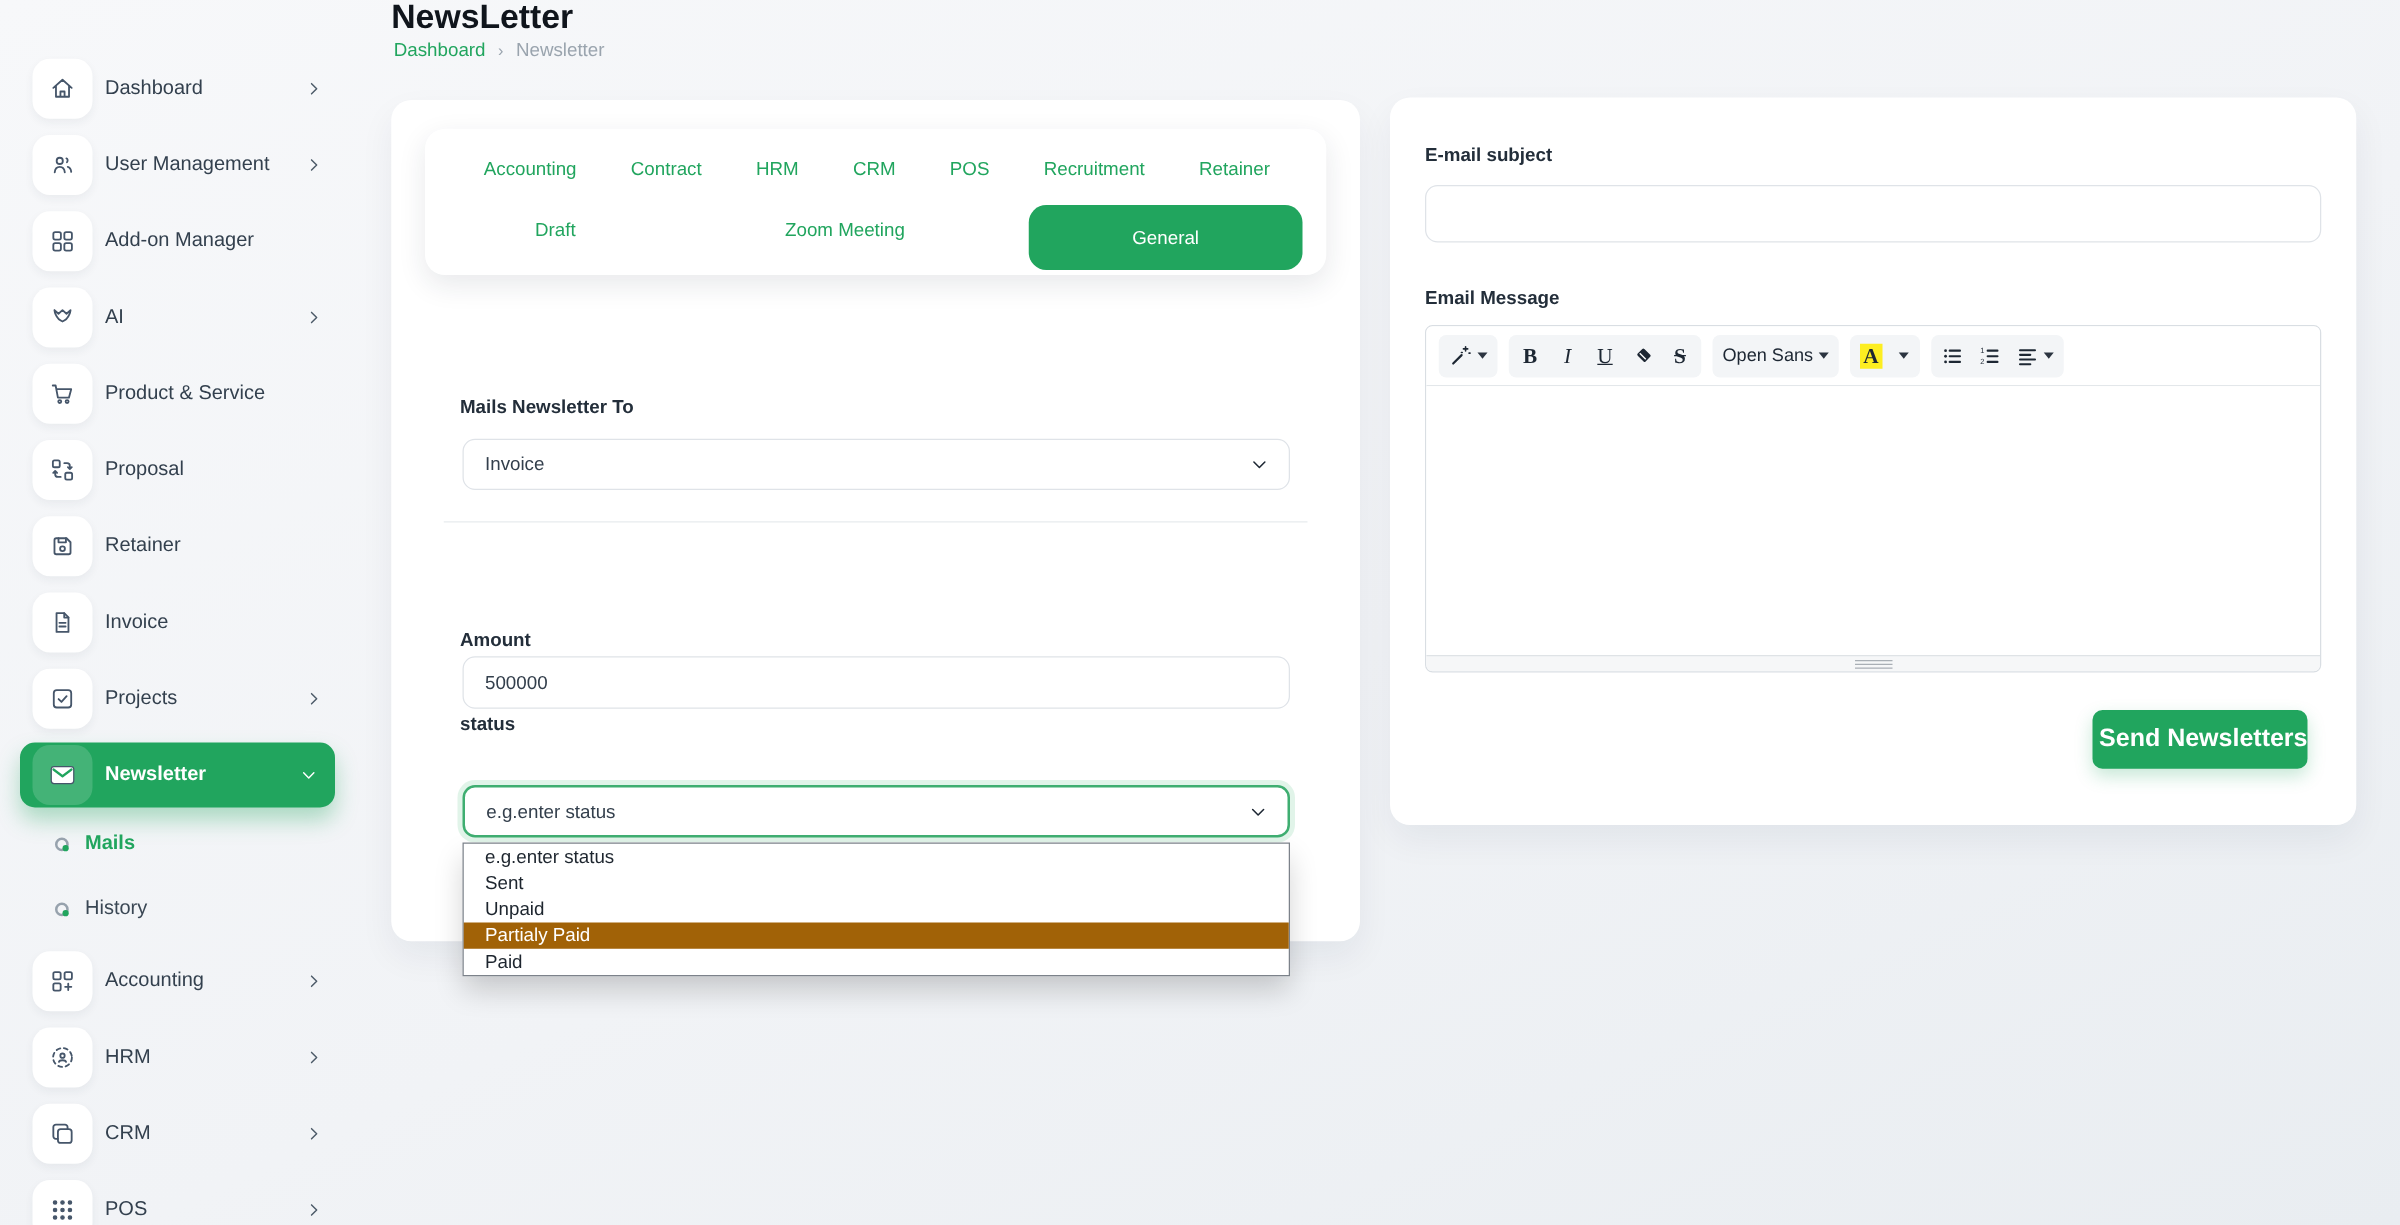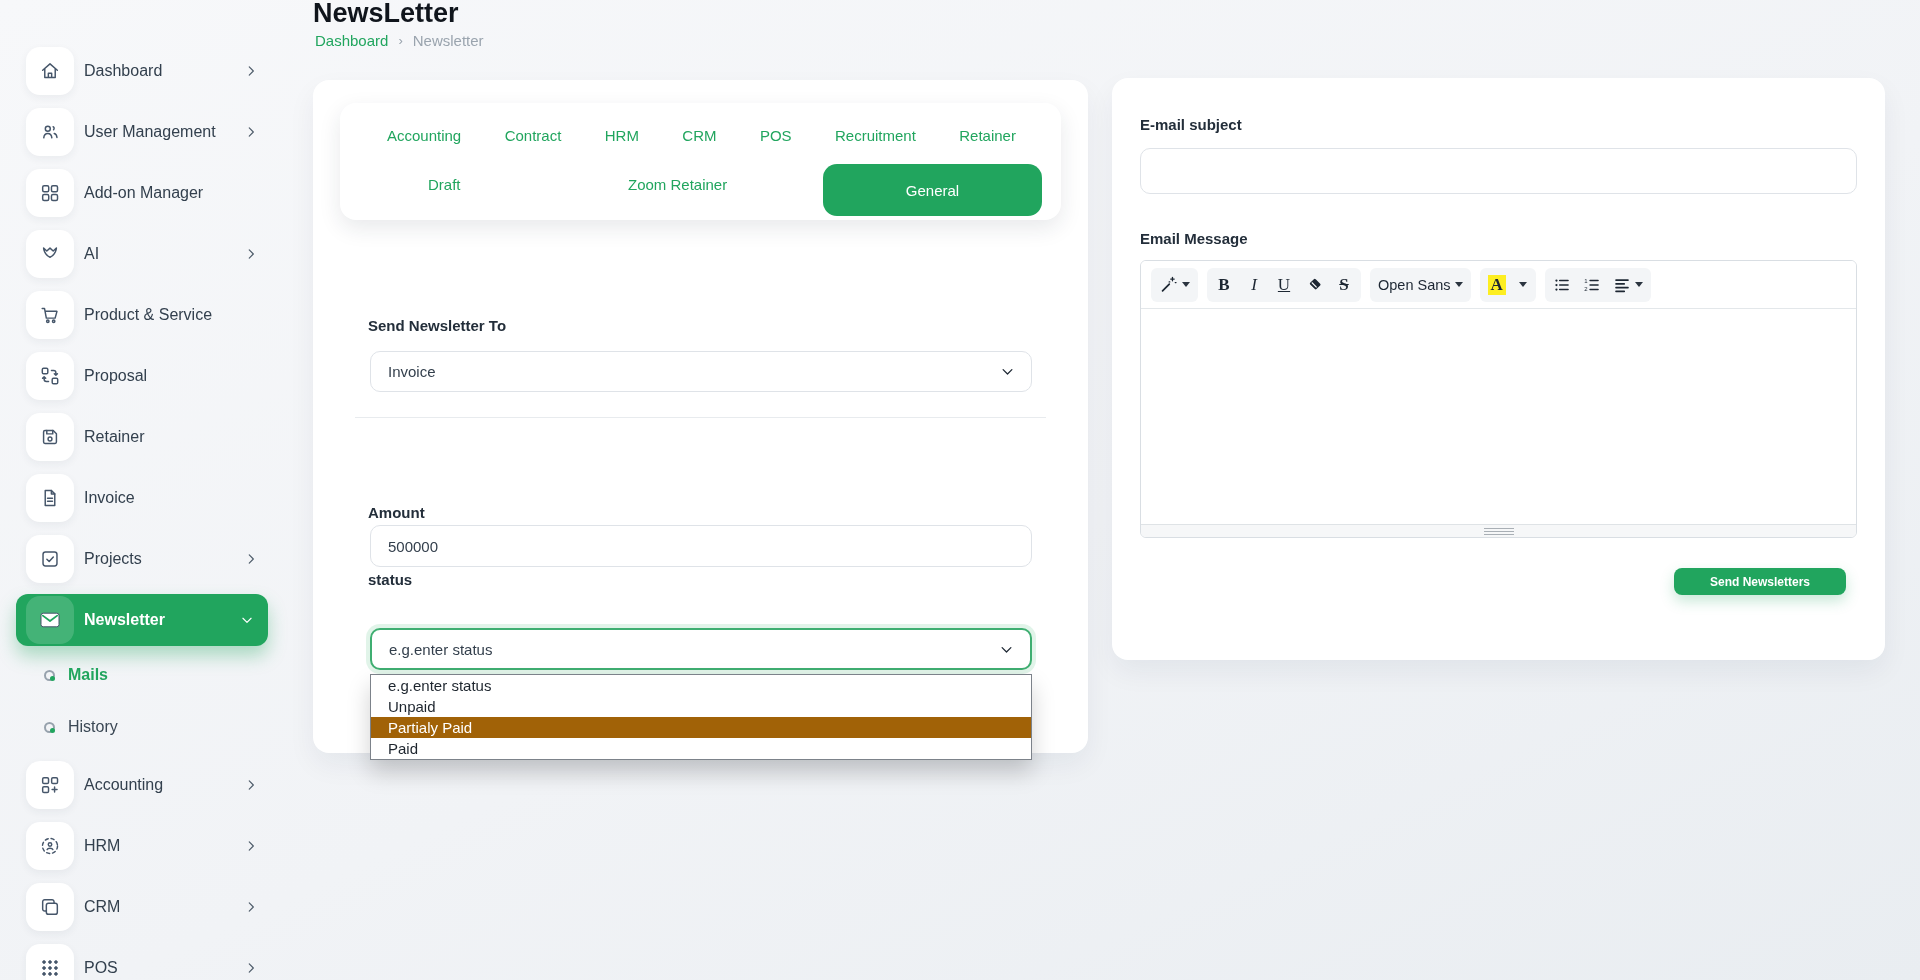--- a/index.html
+++ b/index.html
@@ -89,23 +89,23 @@
   .tbtn.sans { font-family:"Liberation Sans",sans-serif; font-size:14.5px; }
   .b { font-weight:700; } .i { font-style:italic; } .u { text-decoration:underline; } .s { text-decoration:line-through; font-weight:700;}
   .caret { width:0; height:0; border-left:4px solid transparent; border-right:4px solid transparent;
            border-top:5px solid #2b3440; display:inline-block; }
   .hl-a { background:#fdee21; padding:0 3px; font-weight:700; font-family:"Liberation Serif",serif; }
   .ed-content { flex:1; background:#fff; cursor:text; }
   .statusbar { height:13px; background:#f6f7f8; border-top:1px solid #dfe3e6; display:flex;
                align-items:center; justify-content:center; cursor:ns-resize; }
   .grip { width:30px; height:7px; border-top:1px solid #a9afb5; border-bottom:1px solid #a9afb5; position:relative; }
   .grip::after{ content:""; position:absolute; left:0; right:0; top:2px; border-top:1px solid #a9afb5; }
-  .send-btn { position:absolute; right:39px; top:490px; width:172px; height:27px; border:none; border-radius:8px;
-              background:var(--green); color:#fff; font-size:12px; font-weight:600; cursor:pointer;
-              font-family:"Liberation Sans",sans-serif; box-shadow:0 6px 14px rgba(33,165,94,.25); }
+  .send-btn { position:absolute; right:39px; top:490px; width:172px; height:47px; border:none; border-radius:8px;
+              background:var(--green); color:#fff; font-size:20px; font-weight:600; cursor:pointer;
+              font-family:"Liberation Sans",sans-serif; box-shadow:0 6px 14px rgba(33,165,94,.25);text-align:right; }
 
   svg.ic { fill:none; stroke-width:1.6; stroke-linecap:round; stroke-linejoin:round; }
   svg.chv { fill:none; stroke:#4c5a68; stroke-width:2; stroke-linecap:round; stroke-linejoin:round; }
   .side-item.active svg.chv { stroke:#fff; }
 </style>
 </head>
 <body>
 
 <div class="app">
 
@@ -340,26 +340,26 @@
         <button class="tab">Accounting</button>
         <button class="tab">Contract</button>
         <button class="tab">HRM</button>
         <button class="tab">CRM</button>
         <button class="tab">POS</button>
         <button class="tab">Recruitment</button>
         <button class="tab">Retainer</button>
       </div>
       <div class="tabs-row2">
         <button class="tab tab-sales">Draft</button>
-        <button class="tab tab-zoom">Zoom Retainer</button>
+        <button class="tab tab-zoom">Zoom Meeting</button>
         <button class="tab-pill">General</button>
       </div>
     </div>
 
-    <label class="f-label" style="top:237px;">Send Newsletter To</label>
+    <label class="f-label" style="top:237px;">Mails Newsletter To</label>
     <div class="selectbox" style="top:271px;">
       <span class="val">Invoice</span>
       <svg class="chv" width="15" height="15" viewBox="0 0 24 24" style="margin-right:16px; stroke:#1d2733;">
           <polyline points="5 9 12 16 19 9"></polyline>
         </svg>
     </div>
 
     <div class="divider"></div>
 
     <label class="f-label" style="top:424px;">Amount</label>
@@ -368,20 +368,21 @@
     <label class="f-label" style="top:491px;">status</label>
     <div class="selectbox status-select" style="top:548px; height:42px;">
       <span class="val">e.g.enter status</span>
       <svg class="chv" width="15" height="15" viewBox="0 0 24 24" style="margin-right:16px; stroke:#1d2733;">
           <polyline points="5 9 12 16 19 9"></polyline>
         </svg>
     </div>
 
     <div class="dropdown">
       <div class="option">e.g.enter status</div>
+      <div class="option">Sent</div>
       <div class="option">Unpaid</div>
       <div class="option hl">Partialy Paid</div>
       <div class="option">Paid</div>
     </div>
 
   </section>
 
   <section class="card right-card">
 
     <label class="r-label" style="top:38px;">E-mail subject</label>

